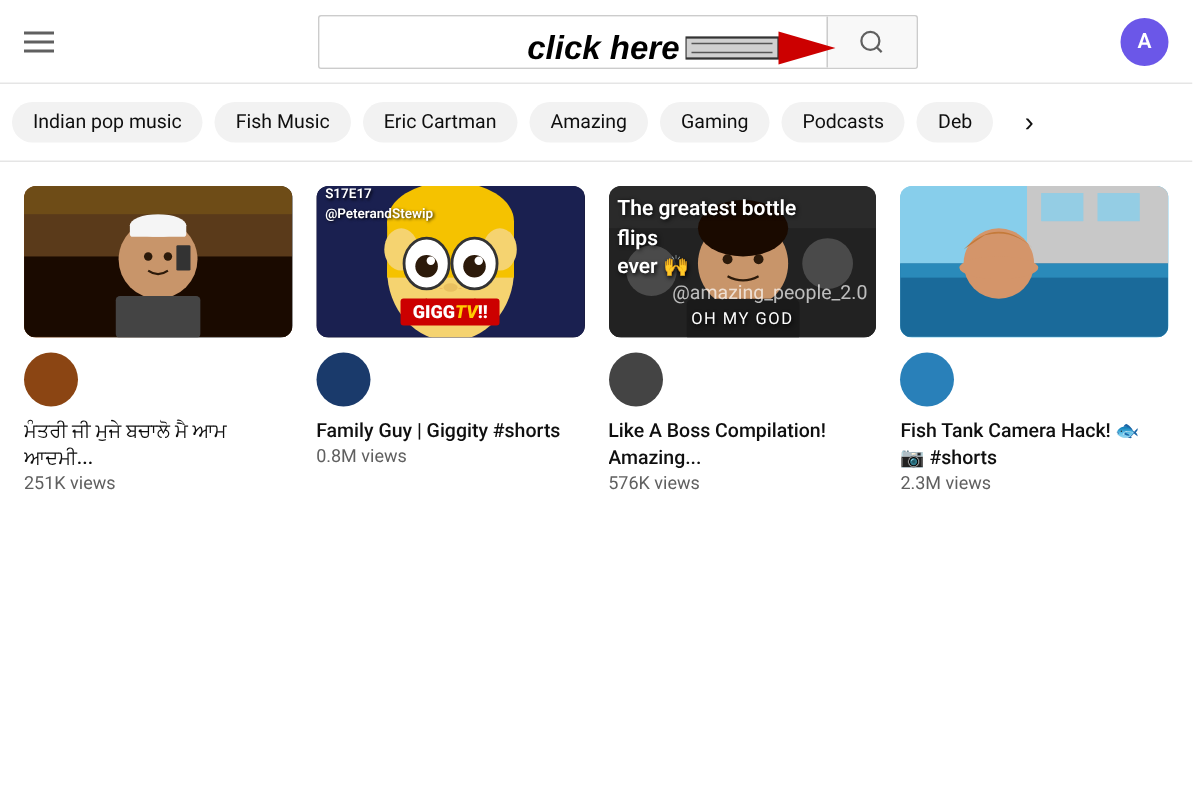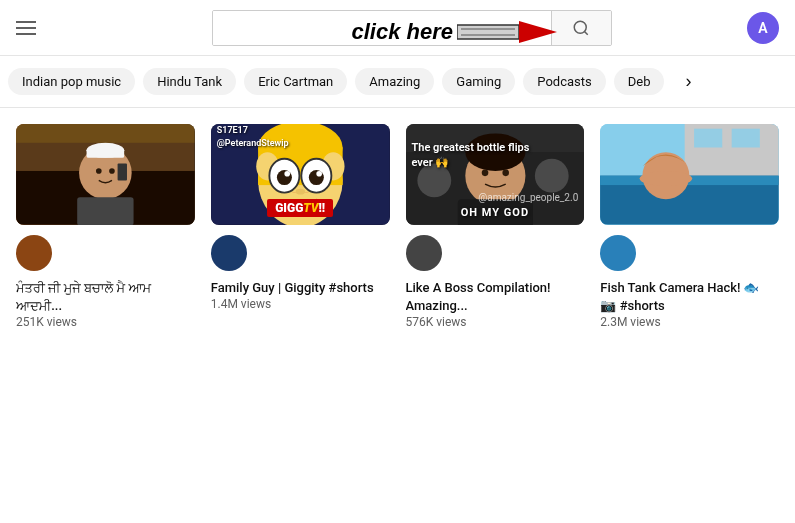--- a/index.html
+++ b/index.html
@@ -292,21 +292,21 @@
   <div class="header-right">
     <div class="avatar">A</div>
   </div>
 </div>
 
 <div class="chips-row">
   <button class="chip">
     <span>Indian pop music</span>
   </button>
   <button class="chip">
-    <span>Hindu Tank</span>
+    <span>Fish Music</span>
   </button>
   <button class="chip">
     <span>Eric Cartman</span>
   </button>
   <button class="chip">
     <span>Amazing</span>
   </button>
   <button class="chip">
     <span>Gaming</span>
   </button>
@@ -383,21 +383,21 @@
       <div class="thumb-overlay-text" style="font-size:9px; line-height:1.4;">
         S17E17<br>@PeterandStewip
       </div>
 
       <div style="position:absolute;bottom:8px;left:50%;transform:translateX(-50%);background:#cc0000;color:#fff;font-size:12px;font-weight:900;padding:2px 8px;border-radius:2px;white-space:nowrap;">GIGG<span style="color:#ffcc00;font-style:italic;">TV</span>!!</div>
     </div>
     <div class="video-info">
       <div class="channel-avatar ca-2"></div>
       <div class="video-meta">
         <div class="video-title">Family Guy | Giggity #shorts</div>
-        <div class="video-stats">1.4M views</div>
+        <div class="video-stats">0.8M views</div>
       </div>
     </div>
   </div>
 
   <div class="video-card">
     <div class="thumbnail" style="background:#3a3a3a;">
       <svg class="thumb-svg" viewBox="0 0 190 107">
         <rect width="190" height="107" fill="#2a2a2a"></rect>
 
         <rect x="0" y="30" width="190" height="77" fill="#1a1a1a" opacity="0.5"></rect>
@@ -409,27 +409,27 @@
         <circle cx="84" cy="52" r="3.5" fill="#2c1a0a"></circle>
         <circle cx="106" cy="52" r="3.5" fill="#2c1a0a"></circle>
         <path d="M84 64 Q95 70 106 64" fill="none" stroke="#2c1a0a" stroke-width="1.5"></path>
 
         <rect x="55" y="80" width="80" height="30" fill="#1a1a1a" rx="4"></rect>
 
         <circle cx="30" cy="60" r="18" fill="#888" opacity="0.4"></circle>
         <circle cx="155" cy="55" r="18" fill="#888" opacity="0.4"></circle>
       </svg>
 
-      <div style="position:absolute;top:16px;left:6px;color:#fff;font-size:11px;font-weight:600;text-shadow:1px 1px 3px rgba(0,0,0,0.9);line-height:1.4;max-width:120px;">
+      <div style="position:absolute;top:6px;left:6px;color:#fff;font-size:14px;font-weight:600;text-shadow:1px 1px 3px rgba(0,0,0,0.9);line-height:1.4;max-width:120px;">
         The greatest bottle flips<br>ever 🙌
       </div>
 
-      <div style="position:absolute;bottom:22px;right:6px;color:rgba(255,255,255,0.7);font-size:10px;text-align:right;">@amazing_people_2.0</div>
-
-      <div style="position:absolute;bottom:6px;left:50%;transform:translateX(-50%);color:#fff;font-size:11px;font-weight:700;text-shadow:1px 1px 3px rgba(0,0,0,0.9);white-space:nowrap;letter-spacing:1px;">OH MY GOD</div>
+      <div style="position:absolute;bottom:22px;right:6px;color:rgba(255,255,255,0.7);font-size:13px;text-align:right;">@amazing_people_2.0</div>
+
+      <div style="position:absolute;bottom:6px;left:50%;transform:translateX(-50%);color:#fff;font-size:11px;font-weight:400;text-shadow:1px 1px 3px rgba(0,0,0,0.9);white-space:nowrap;letter-spacing:1px;">OH MY GOD</div>
     </div>
     <div class="video-info">
       <div class="channel-avatar ca-3"></div>
       <div class="video-meta">
         <div class="video-title">Like A Boss Compilation! Amazing...</div>
         <div class="video-stats">576K views</div>
       </div>
     </div>
   </div>
 

